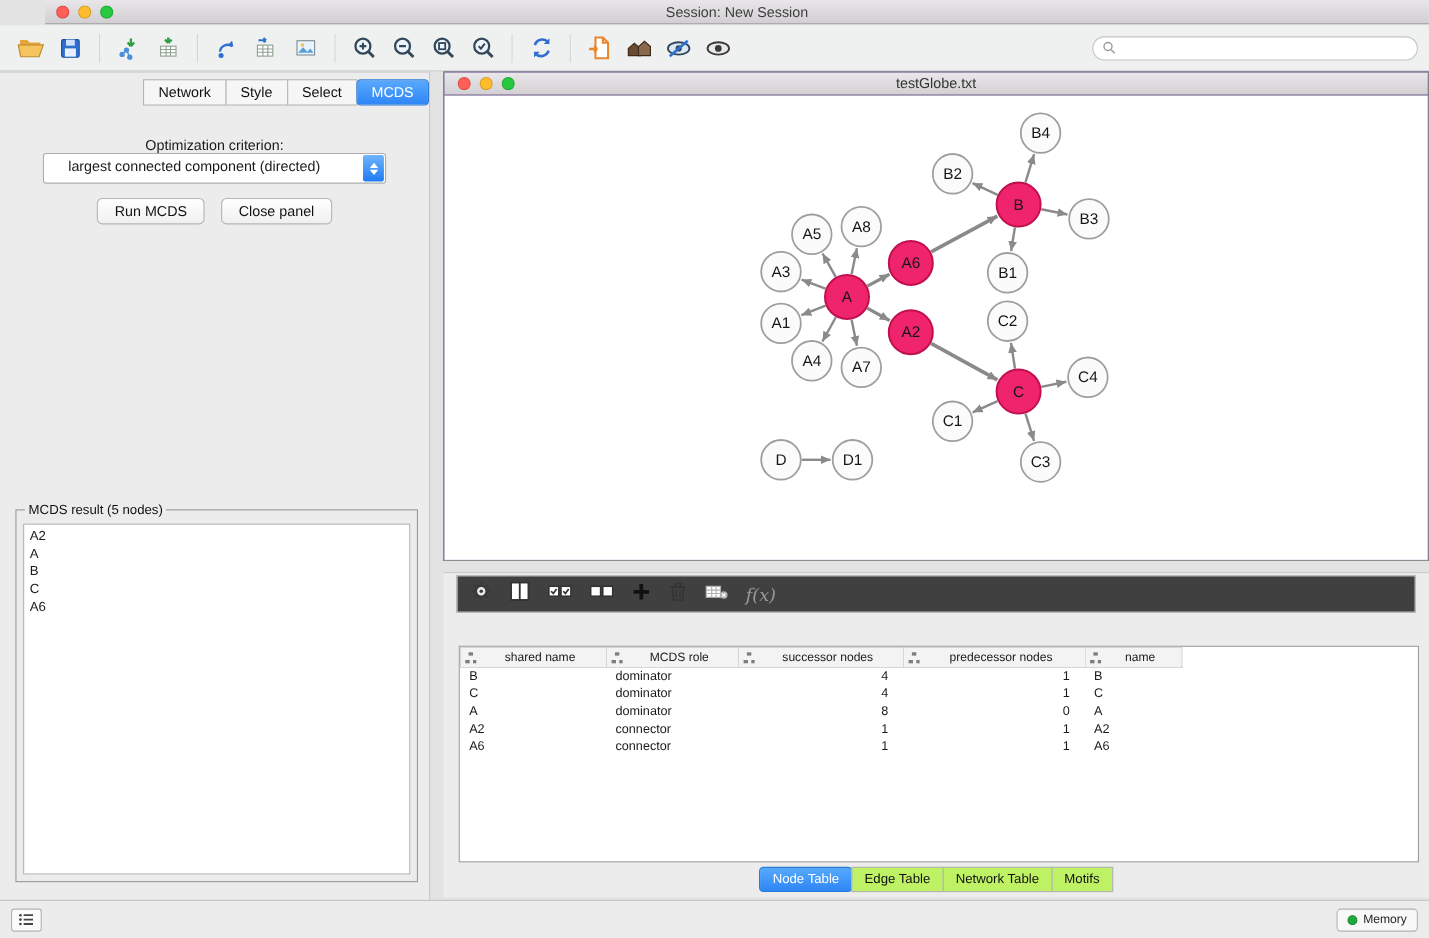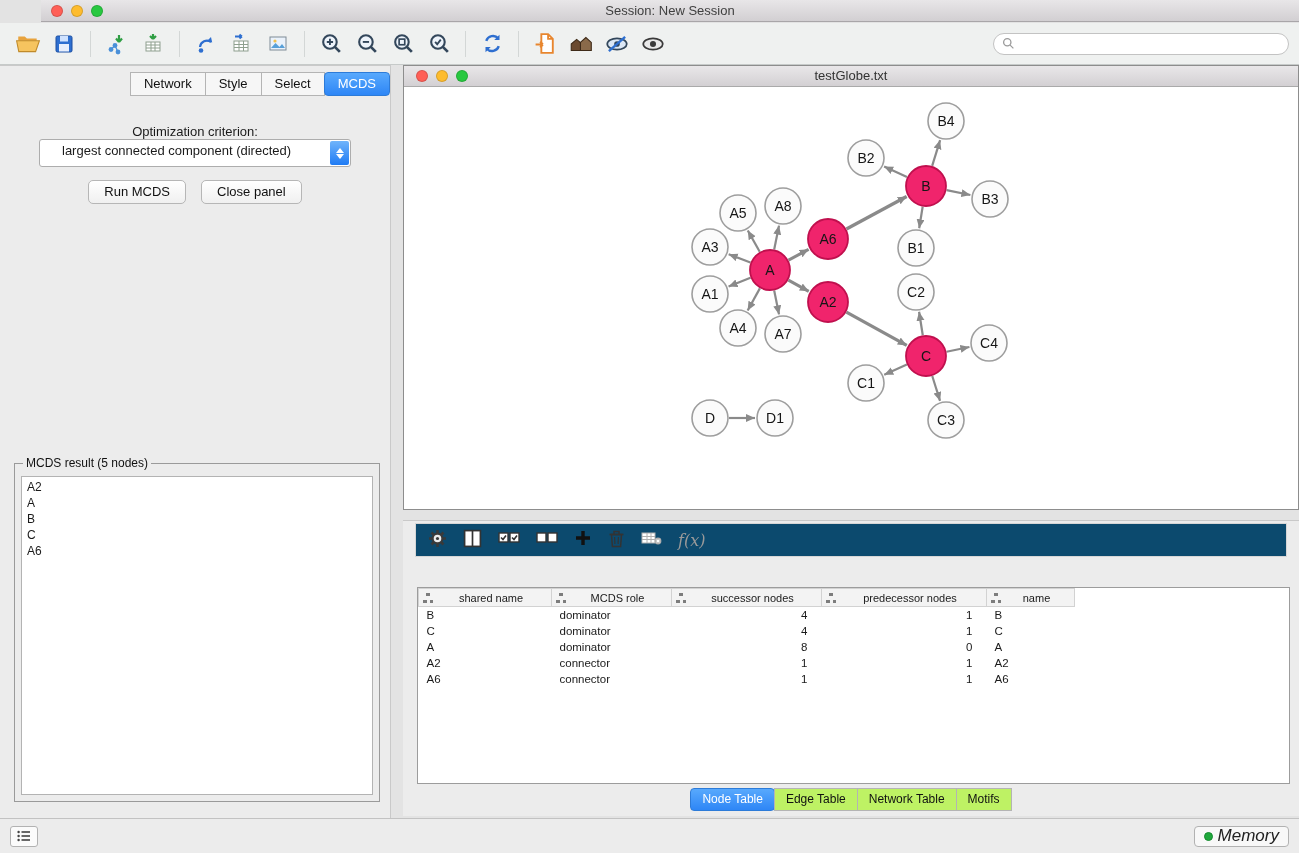--- a/index.html
+++ b/index.html
@@ -57,21 +57,21 @@
   .nw-titlebar { height:21px; background:linear-gradient(#e9e7e9,#d3d0d3); border-bottom:1px solid #aaa;
     position:relative; }
   .nw-titlebar .traffic{ top:4px; left:12px; }
   .nw-title { text-align:center; line-height:20px; font-size:13px; color:#333; }
   .nw-canvas { position:absolute; top:21px; left:0; right:0; bottom:0; background:#fff; }
   .nw-canvas svg { width:100%; height:100%; display:block; }
 
   
   .table-panel { position:absolute; left:403px; top:520px; width:896px; height:296px; background:#ececec;
     border-top:1px solid #c9c9c9; }
-  .tp-toolbar { margin:2px 12px 0; height:34px; background:#0c4a6e; border:1px solid #d6d6d6;
+  .tp-toolbar { margin:2px 12px 0; height:34px; background:#404040; border:1px solid #d6d6d6;
     display:flex; align-items:center; gap:16px; padding:0 12px; }
   .fx { font-family:"DejaVu Serif", serif; font-style:italic; font-size:16px; color:#9a9a9a; }
   .table-wrap { position:absolute; left:14px; right:9px; top:66px; bottom:32px; background:#fff;
     border:1px solid #9c9c9c; overflow:auto; }
   table.data { border-collapse:collapse; table-layout:fixed; font-size:11.5px; }
   table.data th { background:#f3f3f3; border:1px solid #d2d2d2; height:18px; font-weight:normal;
     font-size:11px; position:relative; padding:0 4px 0 16px; text-align:center; white-space:nowrap; }
   .sort-ic { position:absolute; left:4px; top:4px; width:10px; height:10px;
     background-image:linear-gradient(#7d7d7d,#7d7d7d),linear-gradient(#7d7d7d,#7d7d7d),linear-gradient(#7d7d7d,#7d7d7d);
     background-size:4px 3px,4px 3px,4px 3px; background-position:3px 0,0 7px,7px 7px; background-repeat:no-repeat; }
@@ -79,21 +79,21 @@
   table.data td.num { text-align:right; padding-right:14px; }
   .tp-tabs { position:absolute; bottom:5px; left:0; right:0; display:flex; justify-content:center; }
   .tp-tabs .tab { font-size:12px; padding:3px 11px 4px; background:#bef264; }
 
   
   .statusbar { position:absolute; bottom:0; left:0; right:0; height:35px; background:#ececec;
     border-top:1px solid #c2c2c2; display:flex; align-items:center; padding:0 10px; }
   .sb-left-btn { width:28px; height:21px; border:1px solid #b2b2b2; border-radius:3px; background:#fbfbfb;
     display:flex; align-items:center; justify-content:center; }
   .memory-btn { margin-left:auto; height:21px; border:1px solid #b2b2b2; border-radius:4px; background:#f8f8f8;
-    display:flex; align-items:center; gap:5px; padding:0 9px; font-size:17px; color:#222;font-style:italic; }
+    display:flex; align-items:center; gap:5px; padding:0 9px; font-size:11px; color:#222; }
   .mem-dot { width:9px; height:9px; border-radius:50%; background:#1fa83c; border:1px solid #148a2d; }
 </style>
 </head>
 <body>
 
 <div class="titlebar">
   <div class="traffic">
     <span class="light red"></span>
     <span class="light yellow"></span>
     <span class="light green"></span>

